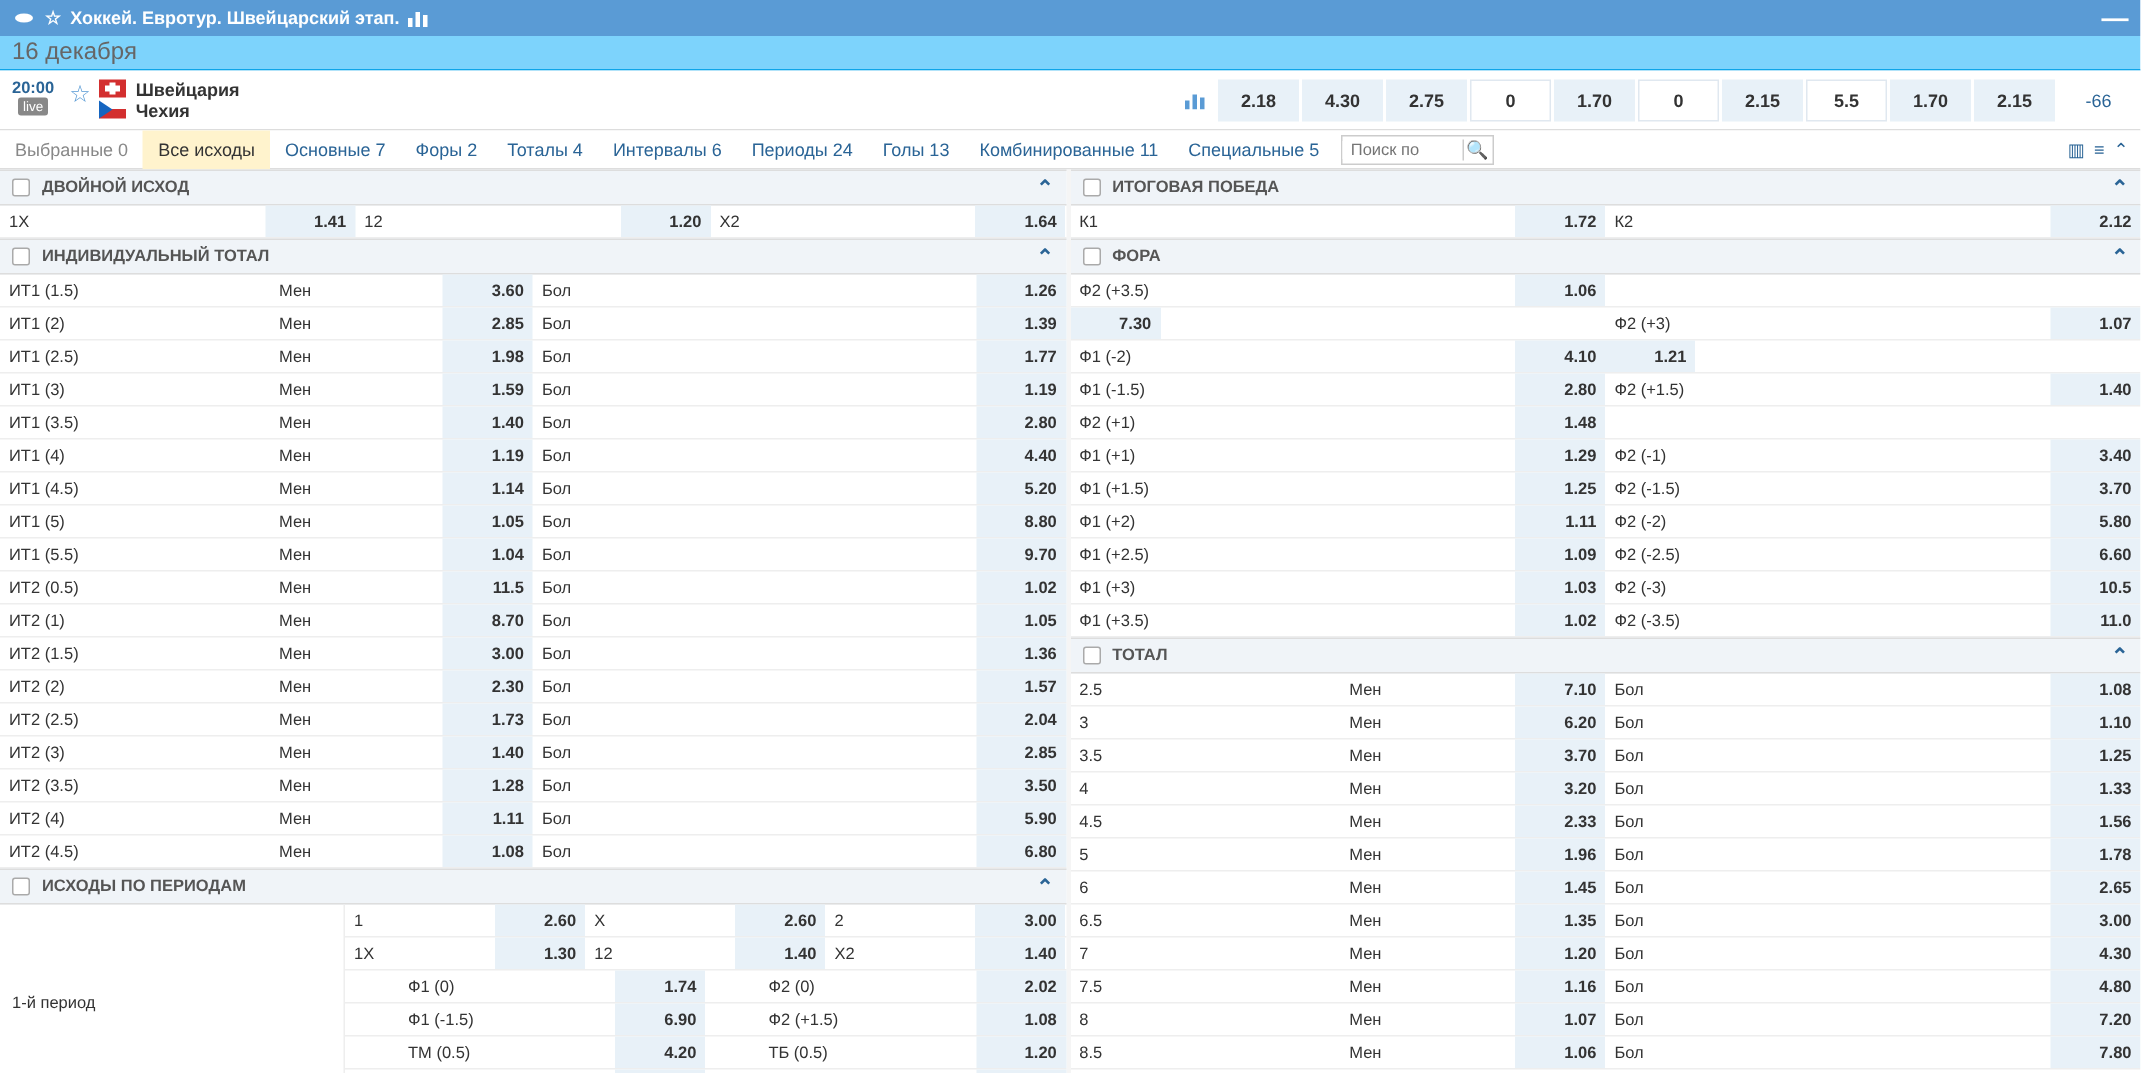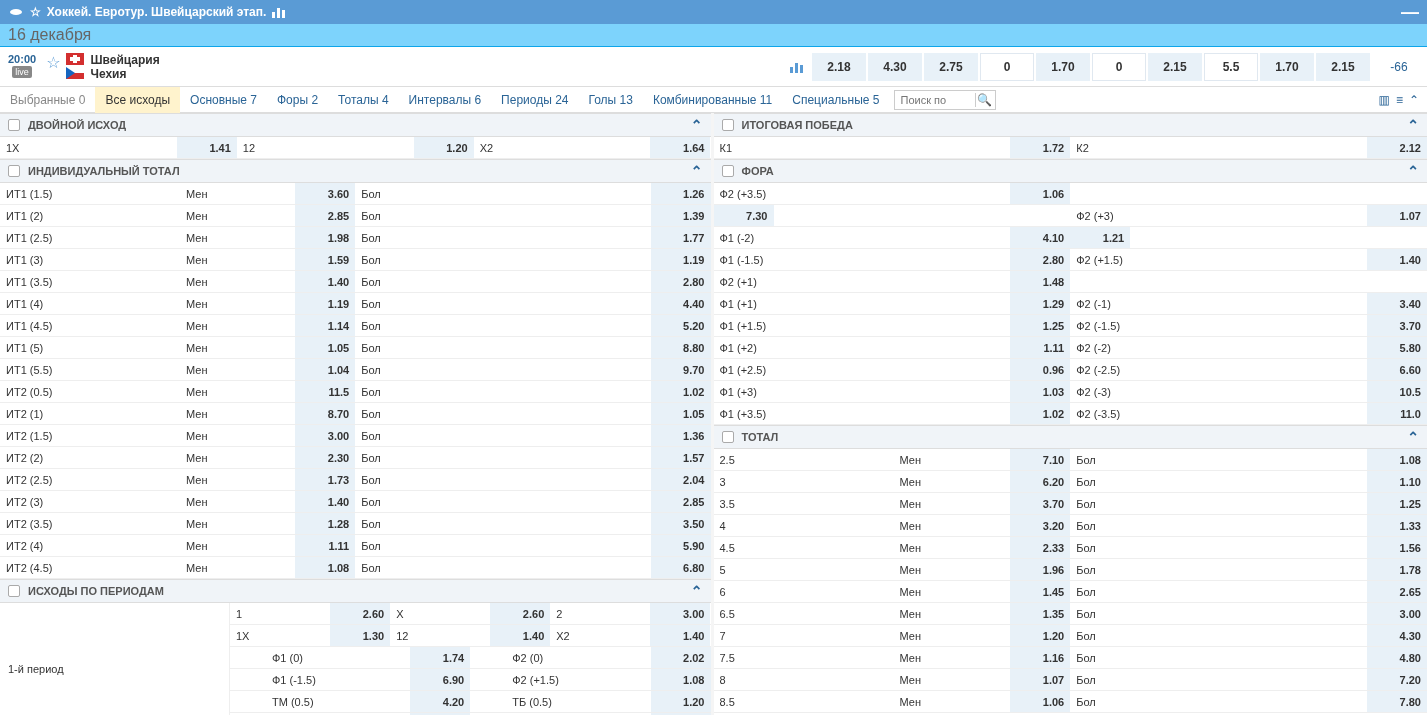--- a/index.html
+++ b/index.html
@@ -563,21 +563,21 @@
             <span class="cell odd">1.11</span>
           </div>
           <div class="pair">
             <span class="cell label">Ф2 (-2)</span>
             <span class="cell odd">5.80</span>
           </div>
         </div>
         <div class="odds-row row2">
           <div class="pair">
             <span class="cell label">Ф1 (+2.5)</span>
-            <span class="cell odd">0.96</span>
+            <span class="cell odd">1.09</span>
           </div>
           <div class="pair">
             <span class="cell label">Ф2 (-2.5)</span>
             <span class="cell odd">6.60</span>
           </div>
         </div>
         <div class="odds-row row2">
           <div class="pair">
             <span class="cell label">Ф1 (+3)</span>
             <span class="cell odd">1.03</span>

